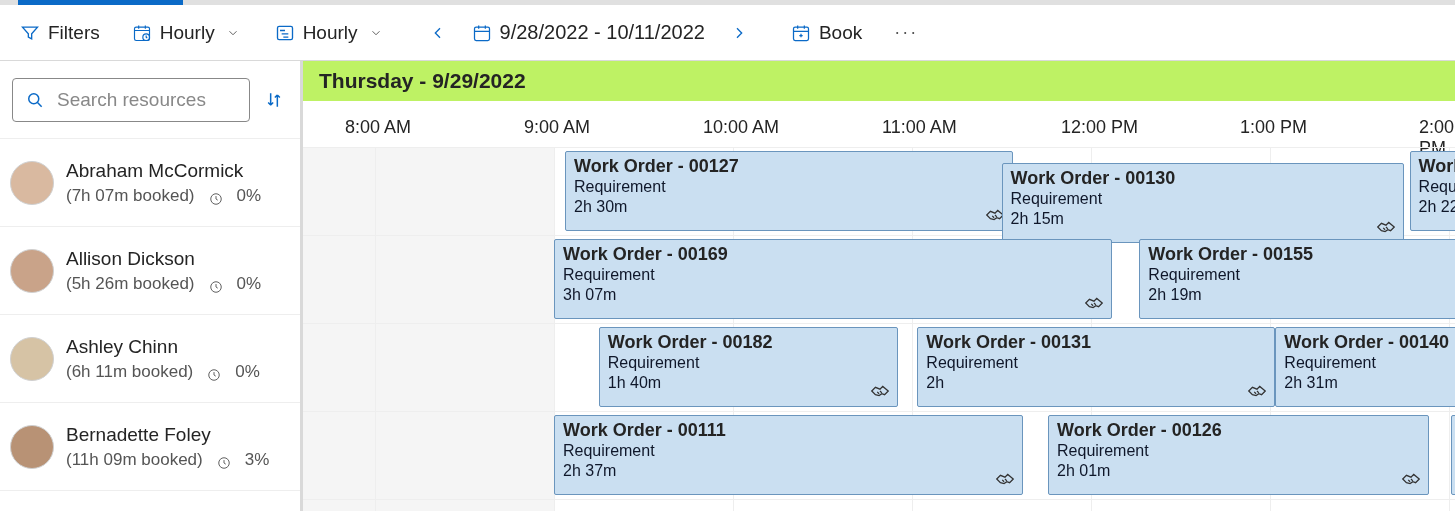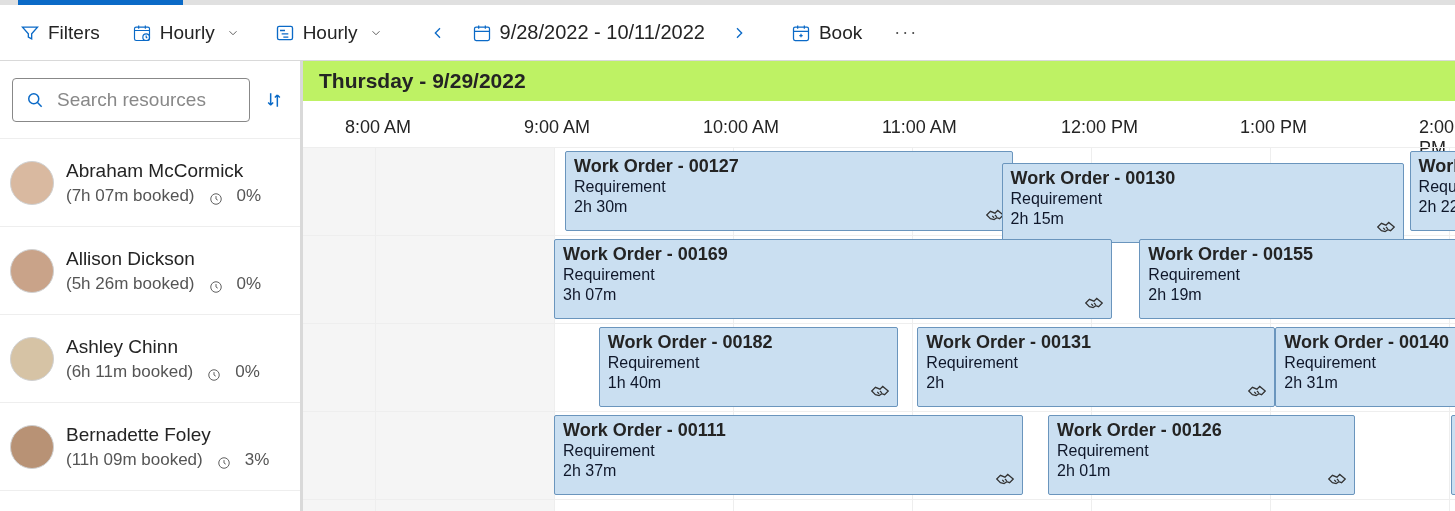--- a/index.html
+++ b/index.html
@@ -307,21 +307,21 @@
     </div>
         <div class="booking" style="left: 251px; width: 468.98px; top: 268px; height: 80px;">
           <div class="title">Work Order - 00111</div>
     <div class="sub">Requirement</div>
     <div class="sub">2h 37m</div>
     <svg viewBox="0 0 24 24" fill="none" stroke="currentColor" stroke-width="1.4" class="handshake">
             <path d="M3 12l4-4 5 2 3-3 6 5-4 4-3-1-3 2-4-1z"></path>
             <path d="M9 13l2 2M12 12l2 2"></path>
           </svg>
         </div>
-        <div class="booking" style="left: 745.04px; width: 307px; top: 268px; height: 80px;">
+        <div class="booking" style="left: 745.04px; width: 381px; top: 268px; height: 80px;">
           <div class="title">Work Order - 00126</div>
     <div class="sub">Requirement</div>
     <div class="sub">2h 01m</div>
     <svg viewBox="0 0 24 24" fill="none" stroke="currentColor" stroke-width="1.4" class="handshake">
             <path d="M3 12l4-4 5 2 3-3 6 5-4 4-3-1-3 2-4-1z"></path>
             <path d="M9 13l2 2M12 12l2 2"></path>
           </svg>
         </div>
         <div class="booking" style="left: 1147.79px; width: 630.08px; top: 268px; height: 80px;">
     

